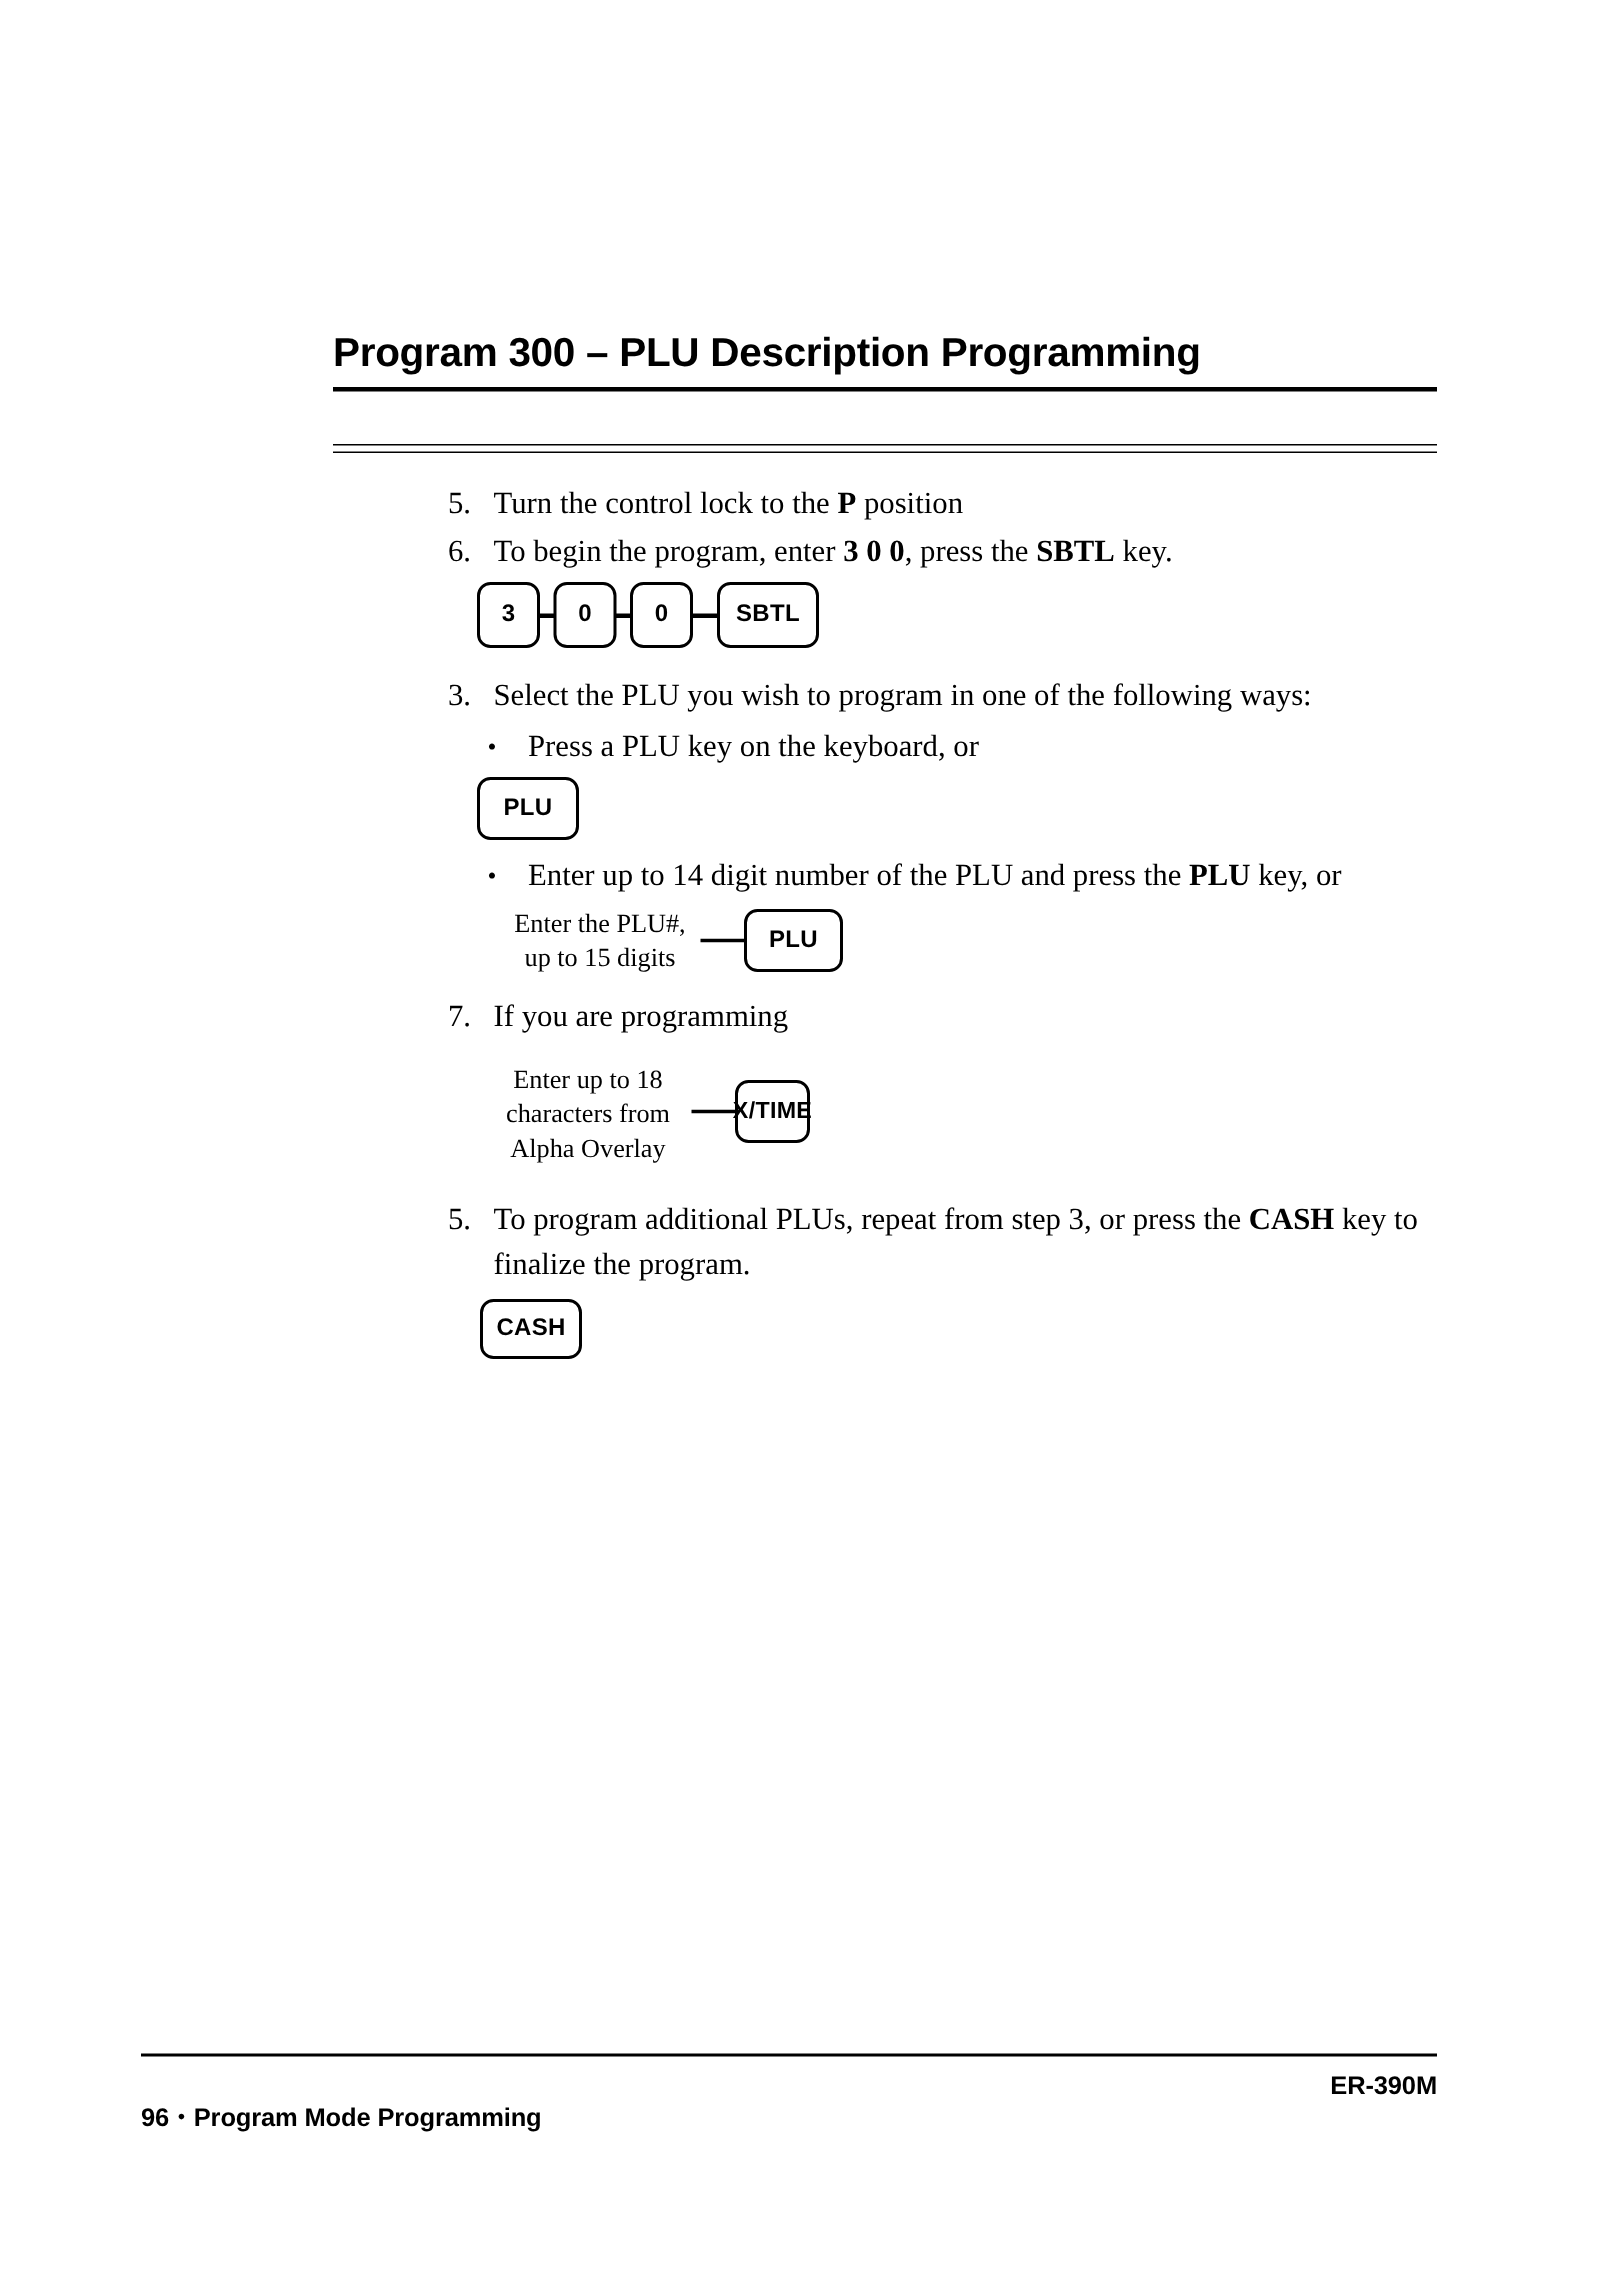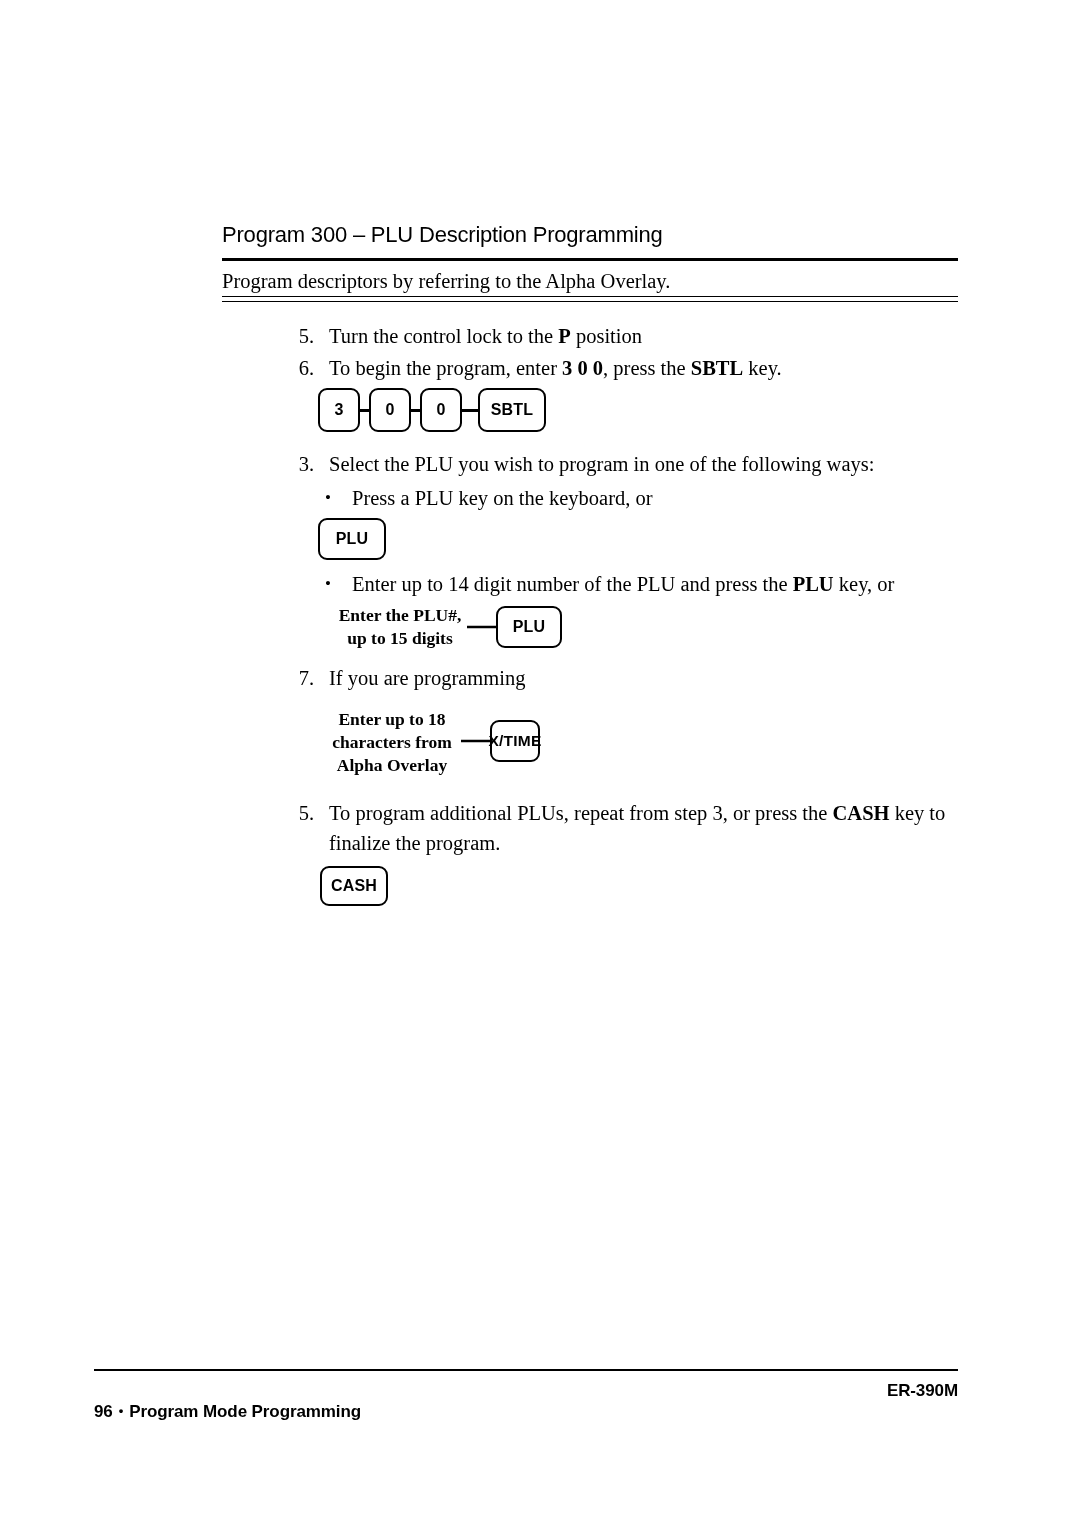--- a/index.html
+++ b/index.html
@@ -24,22 +24,22 @@
     height: 1528px;
   }
 
   
   .title {
     position: absolute;
     left: 222px;
     top: 218px;
     width: 760px;
     font-family: "Liberation Sans", "DejaVu Sans", sans-serif;
-    font-weight: normal;
-    font-size: 22px;
+    font-weight: bold;
+    font-size: 27px;
     letter-spacing: -0.2px;
     line-height: 34px;
     white-space: nowrap;
   }
 
   
   .rule {
     position: absolute;
     left: 222px;
     width: 736px;
@@ -121,21 +121,21 @@
     position: absolute;
     height: 2.6px;
     background: #000000;
     z-index: 1;
   }
 
   
   .fig-label {
     position: absolute;
     font-family: "Liberation Serif", "DejaVu Serif", serif;
-    font-weight: bold;
+    font-weight: normal;
     font-size: 17.5px;
     line-height: 23px;
     text-align: center;
     white-space: pre-line;
   }
 
   
   .arrow { position: absolute; z-index: 1; }
 
   
@@ -153,21 +153,20 @@
 </style>
 </head>
 <body>
 
 <div class="page">
 
   <div class="title">Program 300 – PLU Description Programming</div>
 
   <div class="rule rule-top"></div>
 
-  <div class="descriptor">Program descriptors by referring to the Alpha Overlay.</div>
 
   <div class="rule rule-mid"></div>
   <div class="rule rule-mid2"></div>
 
   <div class="step" style="left:280px; top:322px; width:680px;">
     <span class="num">5.</span>
     <span class="body"><span>Turn the control lock to the </span><b>P</b><span> position</span></span>
   </div>
 
   <div class="step" style="left:280px; top:354px; width:680px;">

